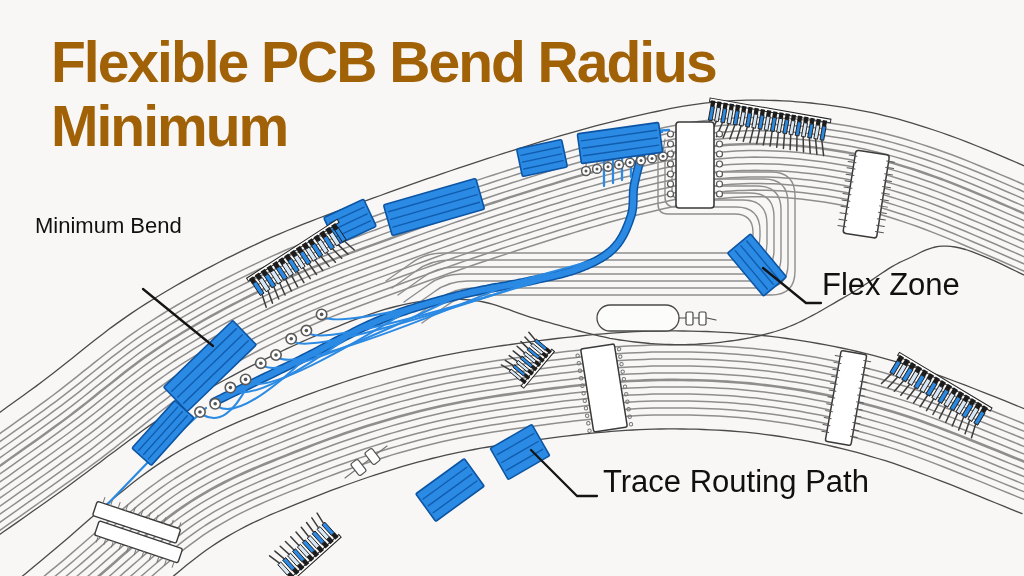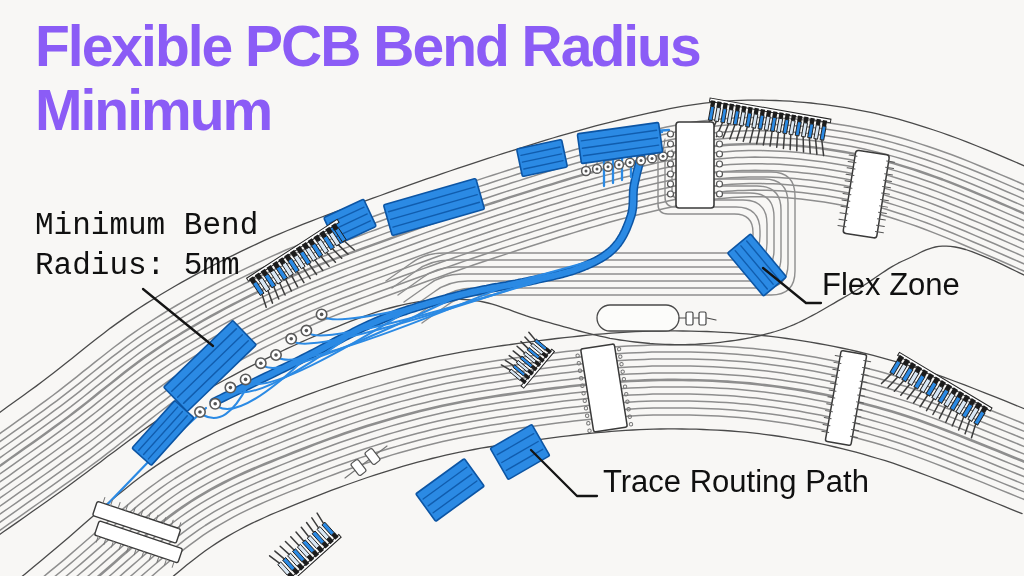--- a/index.html
+++ b/index.html
@@ -2,26 +2,26 @@
 <html><head>
 <meta charset="utf-8">
 <style>
   html,body{margin:0;padding:0;background:#e9e9e9;}
   .stage{
     position:relative;width:1024px;height:576px;overflow:hidden;
     background:#f8f7f5;font-family:"Liberation Sans",sans-serif;
   }
   .stage svg{position:absolute;left:0;top:0;}
   .page-title{
-    position:absolute;left:35px;top:14px;margin:0;width:860px;
+    position:absolute;left:35px;top:14px;margin:16px;width:860px;
     font-size:57px;line-height:64px;font-weight:bold;letter-spacing:-2px;
-    color:#8b5cf6;z-index:4;
+    color:#a16207;z-index:4;
   }
   .lbl{position:absolute;color:#101010;z-index:4;white-space:nowrap;}
-  .lbl-minbend{left:35px;top:206px;font-size:31px;line-height:40px;font-family:Liberation Mono, monospace;}
+  .lbl-minbend{left:35px;top:206px;font-size:22px;line-height:40px;}
   .lbl-flex{left:822px;top:267px;font-size:31px;text-align:center;}
   .lbl-trace{left:603px;top:464px;font-size:31px;}
 </style>
 </head>
 <body>
 
 <div class="stage" style="background: rgb(248, 247, 245);">
   <svg id="art" viewBox="0 0 1024 576" width="1024" height="576">
       <g>
         <path d="M -71.4 654.4 L -67.2 650.9 L -62.1 646.6 L -56.2 641.7 L -49.6 636.2 L -42.4 630.2 L -34.8 623.8 L -26.7 617.0 L -18.3 610.0 L -9.7 602.8 L -0.9 595.5 L 7.8 588.2 L 16.5 581.0 L 25.1 573.9 L 33.4 567.0 L 41.3 560.4 L 48.7 554.3 L 55.6 548.6 L 62.4 542.8 L 69.2 536.9 L 76.0 531.0 L 82.8 525.0 L 89.7 518.9 L 96.7 512.9 L 103.7 506.8 L 110.8 500.8 L 117.9 494.8 L 125.2 488.9 L 132.5 483.0 L 140.0 477.2 L 147.7 471.6 L 155.5 466.1 L 163.4 460.9 L 171.2 455.9 L 178.9 451.3 L 186.6 446.9 L 194.3 442.8 L 201.9 438.8 L 209.4 435.1 L 216.9 431.5 L 224.3 428.1 L 231.6 424.9 L 238.9 421.7 L 246.2 418.7 L 253.4 415.8 L 260.6 412.9 L 267.7 410.1 L 274.9 407.2 L 282.1 404.4 L 289.5 401.5 L 297.2 398.6 L 304.9 395.7 L 312.6 392.8 L 320.5 390.0 L 328.3 387.3 L 336.2 384.6 L 344.2 382.0 L 352.1 379.4 L 360.1 376.9 L 368.1 374.5 L 376.1 372.1 L 384.1 369.8 L 392.1 367.6 L 400.1 365.5 L 408.1 363.5 L 416.2 361.5 L 424.2 359.6 L 432.2 357.9 L 440.2 356.2 L 448.2 354.6 L 456.1 353.1 L 464.0 351.7 L 471.9 350.4 L 479.7 349.1 L 487.5 347.8 L 495.3 346.7 L 503.1 345.5 L 510.8 344.5 L 518.5 343.4 L 526.1 342.4 L 533.7 341.4 L 541.4 340.4 L 549.0 339.5 L 556.7 338.5 L 564.5 337.6 L 572.2 336.8 L 580.0 336.0 L 587.8 335.2 L 595.6 334.4 L 603.5 333.8 L 611.4 333.2 L 619.3 332.6 L 627.3 332.1 L 635.3 331.7 L 643.3 331.4 L 651.3 331.2 L 659.3 331.0 L 667.3 330.9 L 675.1 330.9 L 683.0 331.0 L 690.9 331.1 L 698.9 331.3 L 706.8 331.5 L 714.7 331.9 L 722.7 332.3 L 730.7 332.7 L 738.7 333.3 L 746.7 333.9 L 754.7 334.7 L 762.7 335.5 L 770.8 336.4 L 778.8 337.4 L 786.8 338.5 L 794.7 339.6 L 802.6 340.8 L 810.4 342.1 L 818.2 343.5 L 825.9 344.9 L 833.7 346.4 L 841.5 348.0 L 849.4 349.7 L 857.3 351.5 L 865.2 353.4 L 873.2 355.4 L 881.3 357.6 L 889.4 359.8 L 897.7 362.1 L 906.1 364.6 L 914.7 367.3 L 923.9 370.2 L 933.7 373.6 L 943.7 377.2 L 954.0 381.0 L 964.5 384.9 L 975.0 389.0 L 985.4 393.1 L 995.7 397.2 L 1005.7 401.2 L 1015.3 405.1 L 1024.4 408.8 L 1032.9 412.3 L 1040.6 415.5 L 1047.4 418.2 L 1053.2 420.5 L 1057.9 422.4" fill="none" stroke="#4a4a4a" stroke-width="1.3" stroke-linejoin="round" stroke-linecap="round"></path>
@@ -545,18 +545,18 @@
       </g>
       <g>
         <path d="M 143 289 L 213 346" fill="none" stroke="#141414" stroke-width="2.3" stroke-linejoin="round" stroke-linecap="round"></path>
         <path d="M 763 268 L 806 303 L 821 303" fill="none" stroke="#141414" stroke-width="2.3" stroke-linejoin="round" stroke-linecap="round"></path>
         <path d="M 531 450 L 577 496 L 597 496" fill="none" stroke="#141414" stroke-width="2.3" stroke-linejoin="round" stroke-linecap="round"></path>
       </g>
     </svg>
 
   <h1 class="page-title"><span>Flexible PCB Bend Radius</span><br><span>Minimum</span></h1>
 
-  <div class="lbl lbl-minbend"><span>Minimum Bend</span><br><span>Radius: 5mm</span></div>
+  <div class="lbl lbl-minbend"><span>Minimum Bend</span><br></div>
 
   <div class="lbl lbl-flex">Flex Zone</div>
 
   <div class="lbl lbl-trace">Trace Routing Path</div>
 </div>
 
 </body></html>

